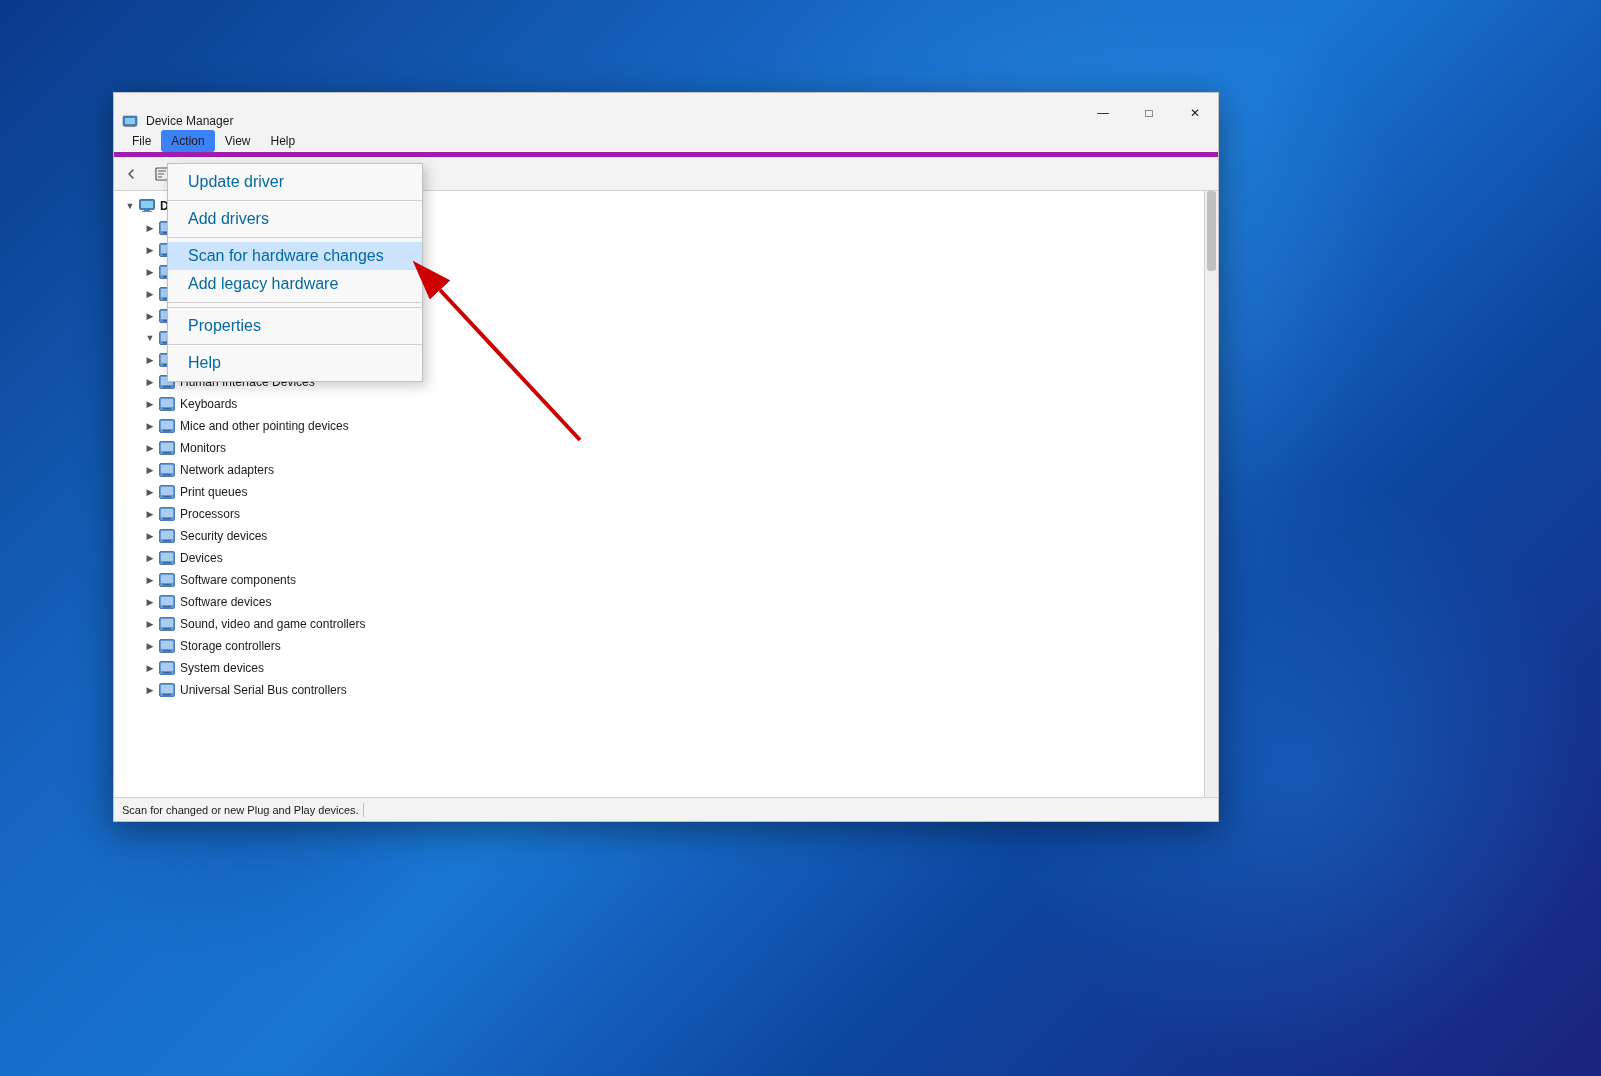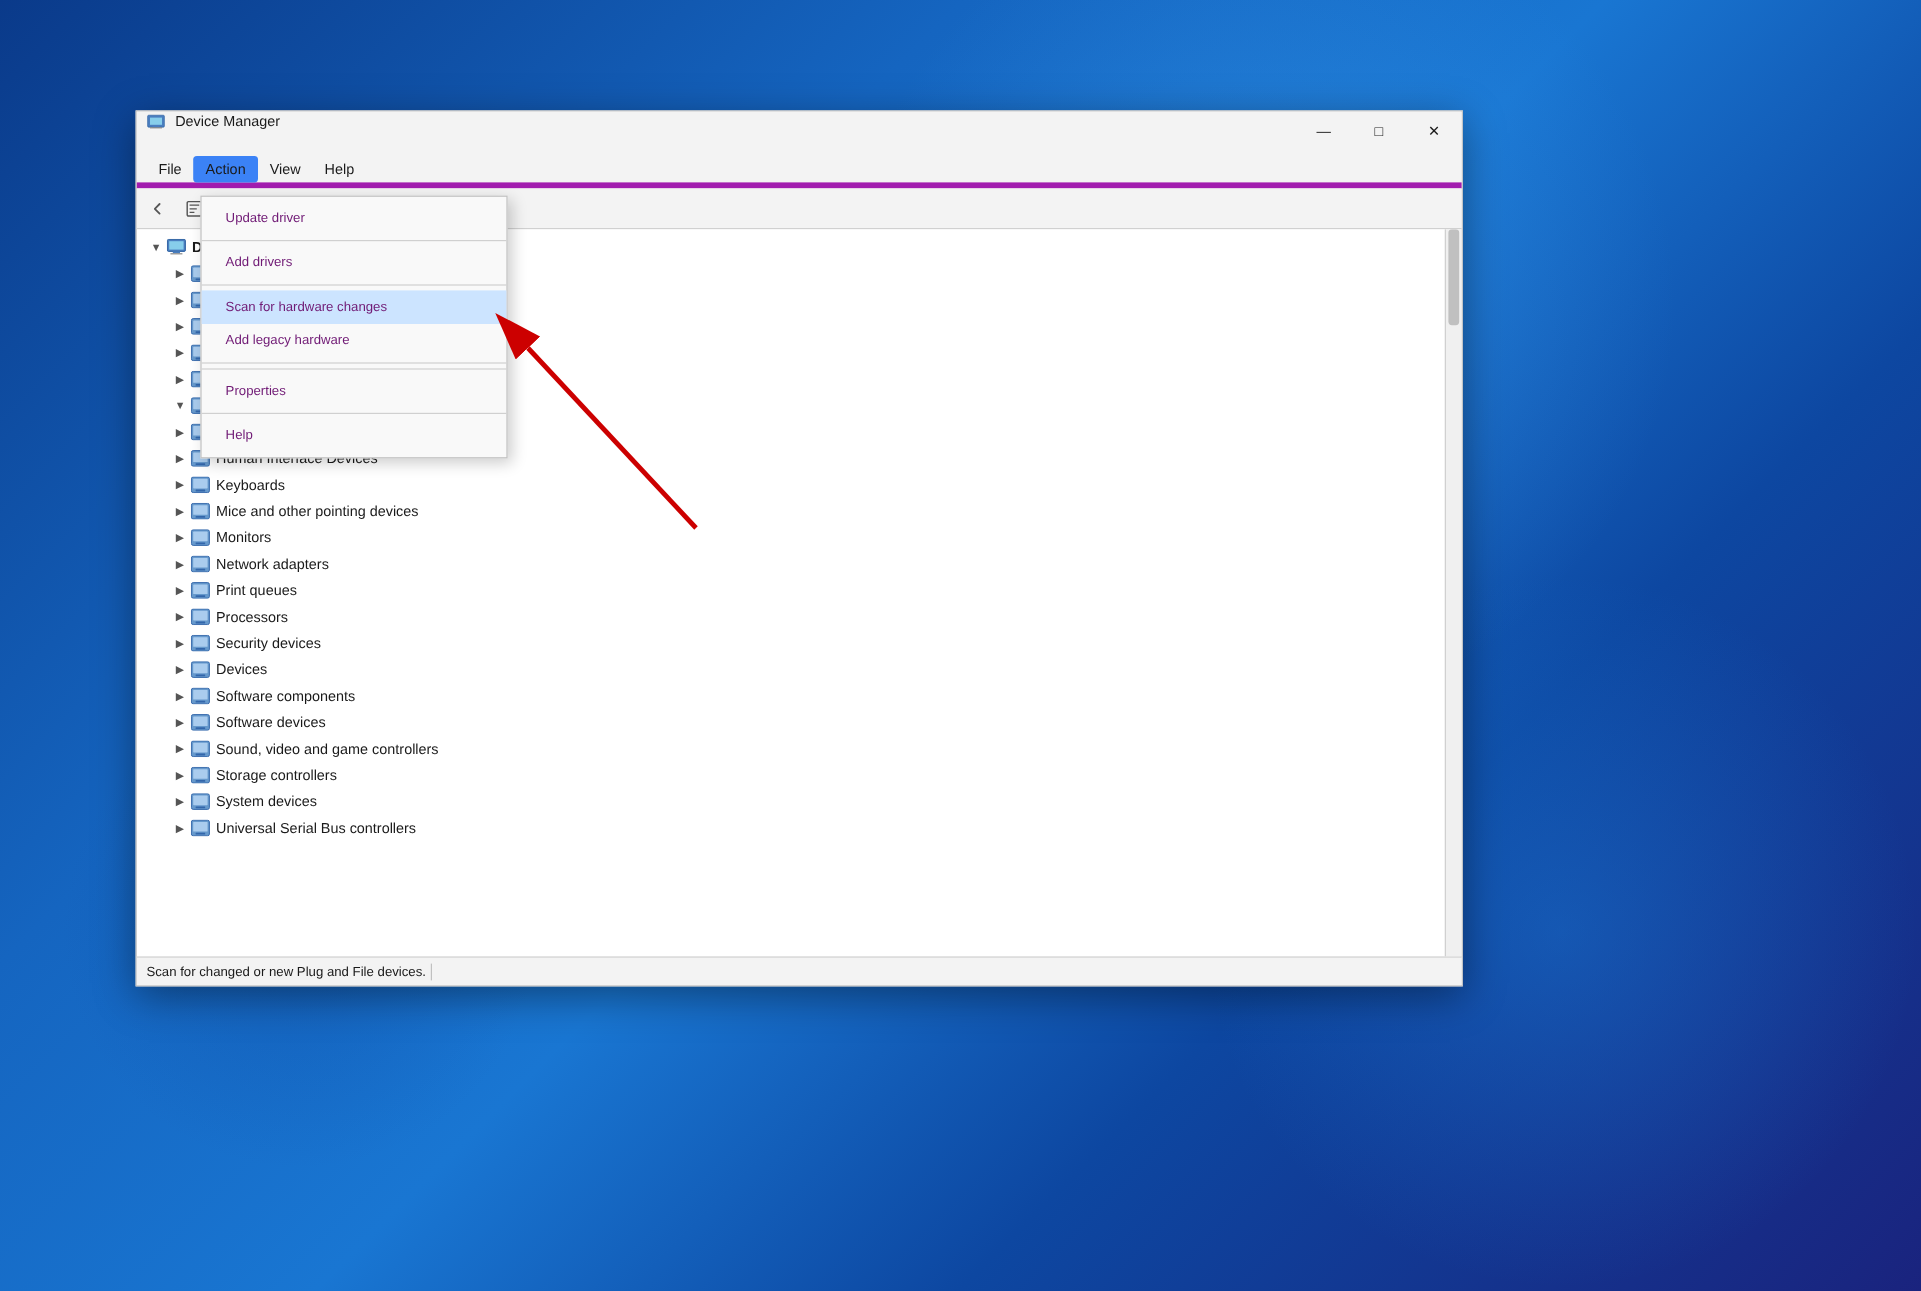--- a/index.html
+++ b/index.html
@@ -44,21 +44,21 @@
       background: #f3f3f3;
       border: 1px solid #c0c0c0;
       box-shadow: 0 8px 32px rgba(0,0,0,0.4);
       display: flex;
       flex-direction: column;
     }
 
     
     .title-bar {
       display: flex;
-      align-items: flex-start;
+      align-items: flex-end;
       justify-content: space-between;
       background: #f3f3f3;
       padding: 0 0 0 8px;
       height: 36px;
       border-bottom: none;
       flex-shrink: 0;
       gap: 12px;
     }
     .title-bar-left {
       display: flex;
@@ -221,22 +221,22 @@
       border: 1px solid #c0c0c0;
       box-shadow: 4px 4px 12px rgba(0,0,0,0.2);
       z-index: 1000;
       padding: 4px 0;
     }
 
     .dropdown-item {
       display: flex;
       align-items: center;
       padding: 5px 20px;
-      font-size: 11px;
-      color: #701a75;
+      font-size: 16px;
+      color: #0369a1;
       cursor: pointer;
       white-space: nowrap;
       min-height: 28px;
     }
     .dropdown-item.highlighted { background: #cce4ff; }
 
     .dropdown-separator {
       height: 1px;
       background: #d0d0d0;
       margin: 4px 0;
@@ -561,21 +561,21 @@
           </div>
         </div>
     </div>
     <div class="scrollbar-right">
       <div style="position:absolute;top:0;left:0;right:0;height:100%;background:#f0f0f0;"></div>
       <div style="position:absolute;top:0;left:2px;right:2px;height:80px;background:#c0c0c0;border-radius:3px;"></div>
     </div>
   </div>
 
   <div class="status-bar">
-    <span>Scan for changed or new Plug and File devices.</span>
+    <span>Scan for changed or new Plug and Play devices.</span>
     <div class="status-sep"></div>
     <span></span>
   </div>
 </div>
 
 <div class="dropdown-menu" id="dropdown-menu">
 <div class="dropdown-item">Update driver</div>
     <div class="dropdown-separator"></div>
     <div class="dropdown-item">Add drivers</div>
     <div class="dropdown-separator"></div>

